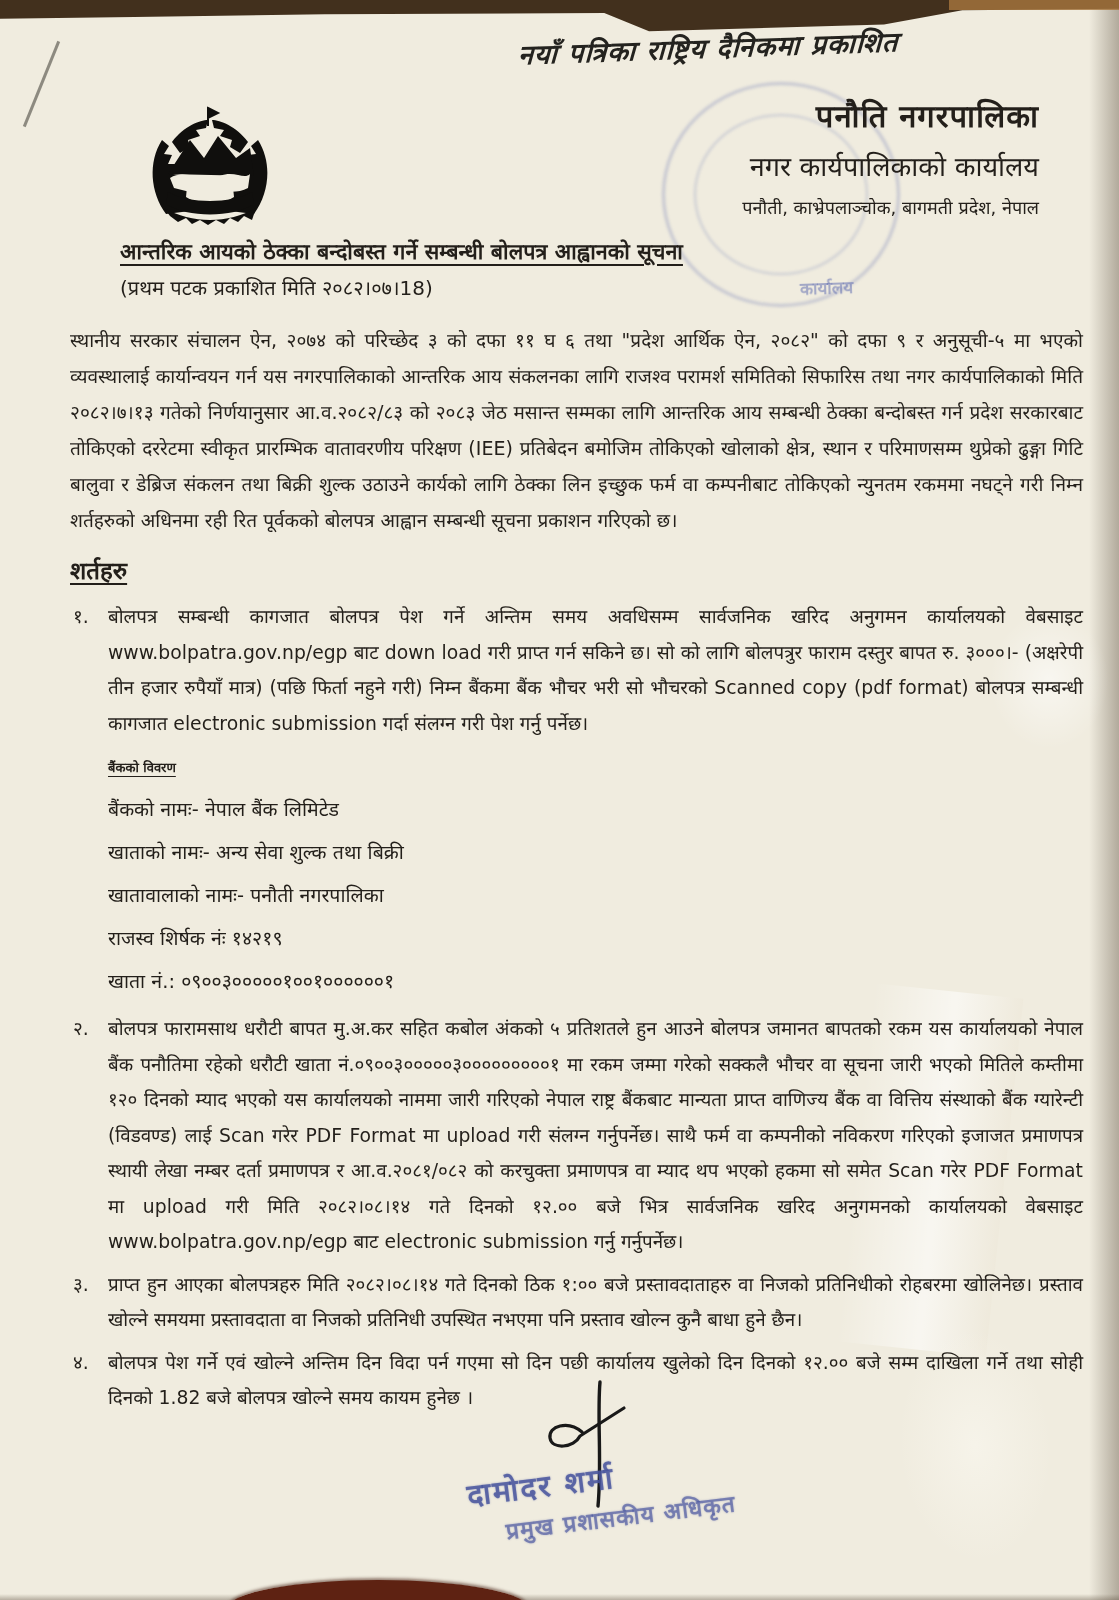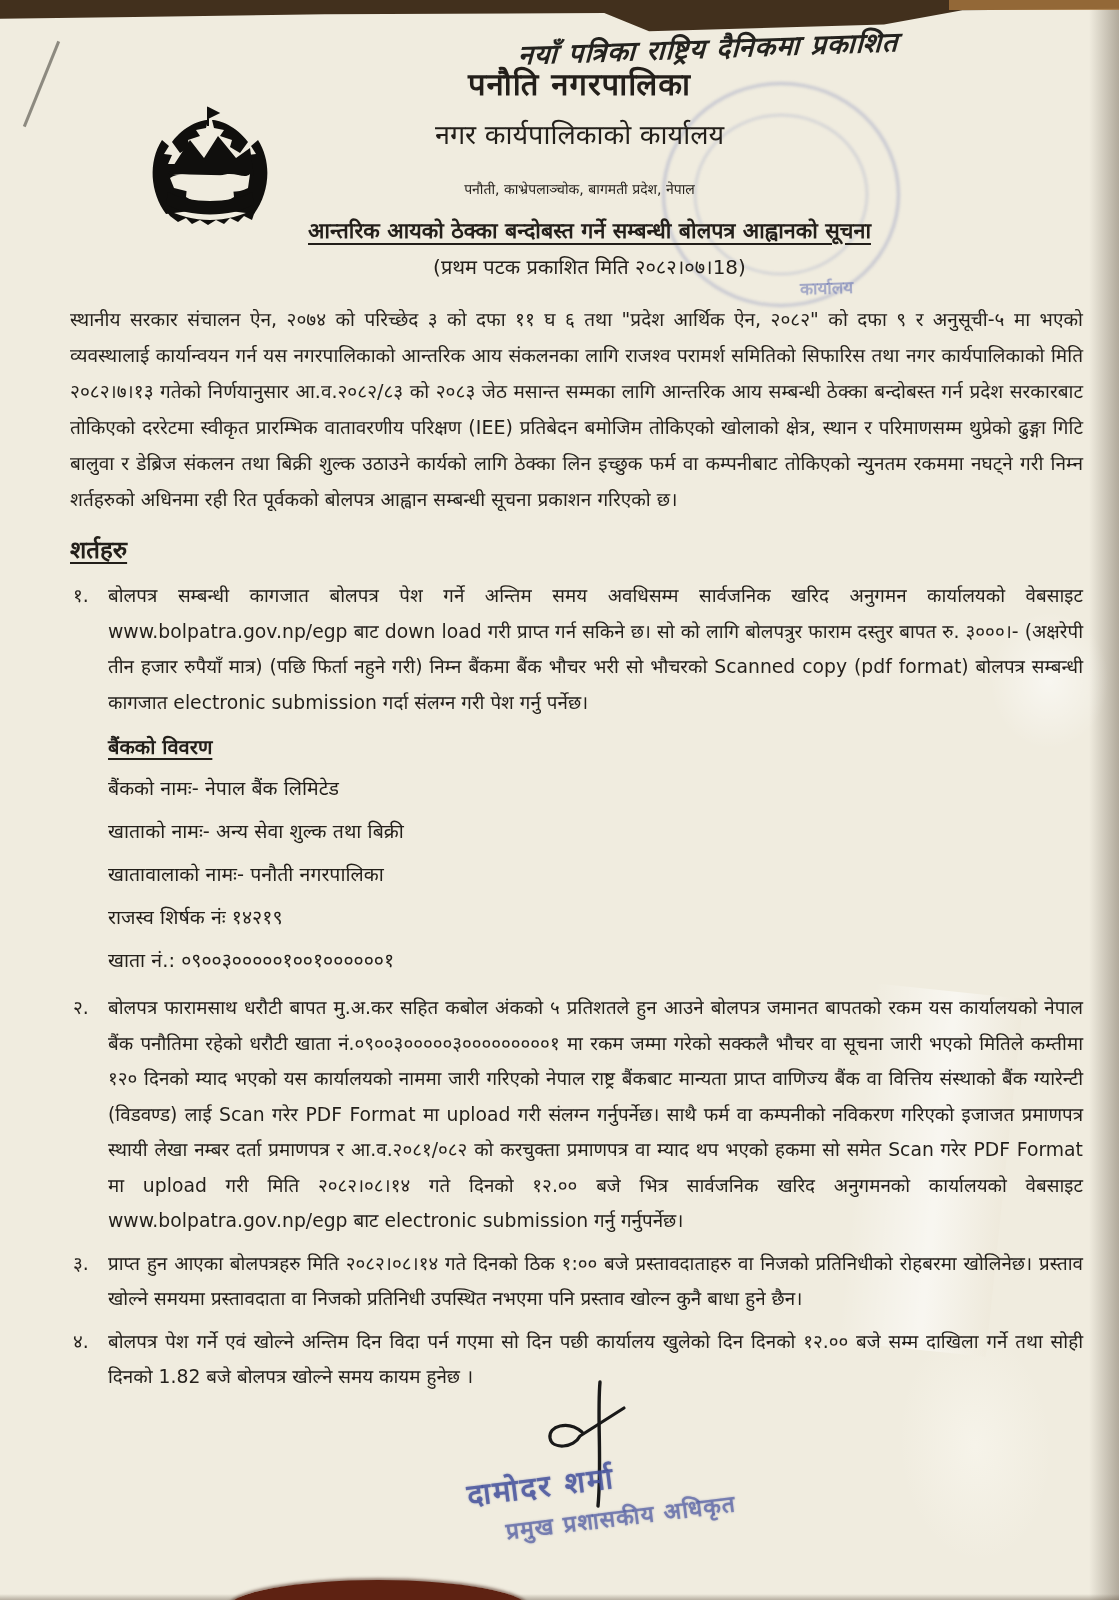--- a/index.html
+++ b/index.html
@@ -27,45 +27,45 @@
     border-radius:50% 50% 0 0 / 100% 100% 0 0;box-shadow:0 -2px 3px rgba(60,20,8,.5);z-index:5;}
   .bottom-line{position:absolute;left:0;bottom:0;width:100%;height:6px;background:linear-gradient(to top,rgba(95,82,66,.4),rgba(95,82,66,0));z-index:4;}
 
   
   .hand-note{position:absolute;left:518px;top:26px;width:540px;z-index:7;
     font-style:italic;font-weight:bold;font-size:27px;letter-spacing:1px;color:#24231f;
     transform:rotate(-2deg) skewX(-4deg);white-space:nowrap;}
 
   
   .logo{position:absolute;left:142px;top:96px;width:136px;height:140px;z-index:8;}
-  .hdr{position:relative;padding-top:62px;text-align:center;z-index:7;margin-left:120px;margin-right:80px;}
+  .hdr{position:relative;padding-top:94px;text-align:right;z-index:7;margin-left:120px;margin-right:80px;}
   .hdr .t1{font-size:31px;font-weight:bold;letter-spacing:1px;}
   .hdr .t2{font-size:27px;font-weight:normal;margin-top:11px;}
-  .hdr .t3{font-size:14px;margin-top:27px;}
+  .hdr .t3{font-size:18px;margin-top:11px;}
   .office-stamp{position:absolute;left:662px;top:82px;width:238px;height:225px;z-index:2;}
   .office-stamp .c1{position:absolute;inset:0;border:3px solid rgba(85,99,174,.28);border-radius:50%;filter:blur(1.5px);}
   .office-stamp .c2{position:absolute;inset:32px;border:2px solid rgba(85,99,174,.24);border-radius:50%;filter:blur(1.5px);}
   .stamp-ghost{position:absolute;left:800px;top:276px;z-index:2;color:rgba(85,99,174,.5);
     font-size:17px;font-weight:bold;filter:blur(.6px);transform:rotate(-2deg);}
 
   
-  .title-block{text-align:center;margin:17px 60px 0 120px;z-index:7;position:relative;}
+  .title-block{margin:17px 60px 0 120px;z-index:7;position:relative;}
   .title-block .main{font-size:21.5px;font-weight:bold;text-decoration:underline;text-underline-offset:5px;}
   .title-block .pub{font-size:20px;margin-top:9px;font-weight:500;}
 
   
   .bodytext{position:relative;z-index:4;margin:21px 36px 0 70px;}
   .intro{font-size:19px;line-height:36px;text-align:justify;}
   .cond-head{margin-top:15px;font-size:24px;font-weight:bold;text-decoration:underline;text-underline-offset:4px;}
   .items{margin-top:13px;}
   .item{position:relative;padding-left:38px;font-size:18.8px;line-height:35.5px;text-align:justify;margin-bottom:7px;}
   .item .num{position:absolute;left:3px;top:0;}
   .lnk{text-underline-offset:3px;font-weight:500;}
   .bank{margin-left:38px;margin-bottom:8px;}
-  .bank .bank-head{font-size:20px;font-weight:bold;text-decoration:underline;text-underline-offset:4px;line-height:40px;}
+  .bank .bank-head{font-size:13px;font-weight:bold;text-decoration:underline;text-underline-offset:4px;line-height:40px;}
   .bank .bl{font-size:19.5px;line-height:43px;}
 
   
   .sig{position:absolute;left:468px;top:1378px;width:360px;z-index:6;}
   .sig svg{display:block;margin-left:70px;}
   .stamp2{transform:rotate(-7deg);margin-top:-58px;}
   .stamp2 .nm{font-size:30px;font-weight:bold;color:rgba(72,84,158,.82);letter-spacing:2px;
     text-shadow:0 0 2px rgba(72,84,158,.45);}
   .stamp2 .ttl{font-size:23px;font-weight:bold;color:rgba(72,84,158,.6);margin-left:34px;margin-top:4px;
     letter-spacing:1px;text-shadow:0 0 2px rgba(72,84,158,.4);}

